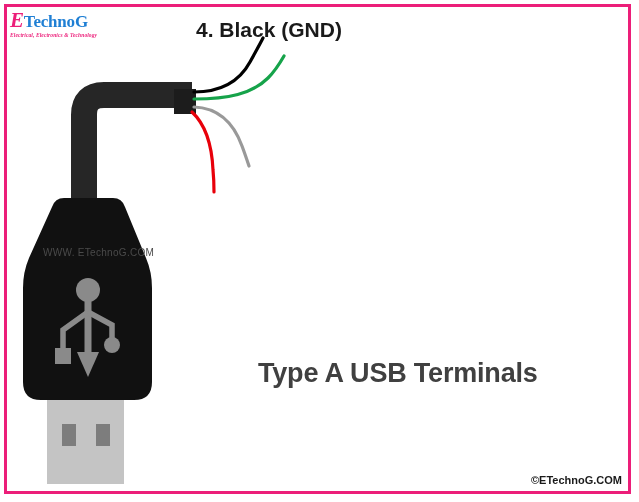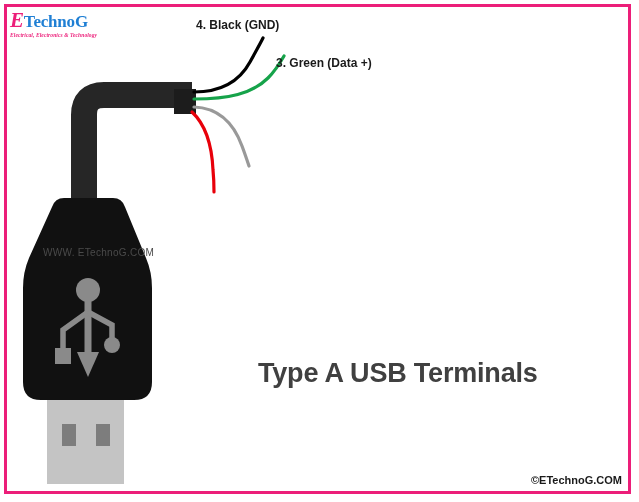--- a/index.html
+++ b/index.html
@@ -62,21 +62,21 @@
     color: #ec1e79;
     white-space: nowrap;
     letter-spacing: 0.1px;
   }
 
   
   .wlabel {
     position: absolute;
     font-family: "Liberation Sans", sans-serif;
     font-weight: bold;
-    font-size: 12px;
+    font-size: 21px;
     color: #1a1a1a;
     white-space: nowrap;
   }
   #label-black { left: 196px; top: 18px; }
   #label-green { left: 276px; top: 56px; }
   #label-white { left: 257px; top: 147px; }
   #label-red   { left: 170px; top: 188px; }
 
   
   #title {
@@ -165,21 +165,20 @@
 
     <path d="M 192 112 C 206 125 212 148 213 170 C 214 180 214 186 214 192" fill="none" stroke="#e8000a" stroke-width="3.2" stroke-linecap="round"></path>
   </svg>
 
   <div id="logo">
     <div id="logo-main"><span id="logo-e">E</span><span id="logo-rest">TechnoG</span></div>
     <div id="logo-tag">Electrical, Electronics &amp; Technology</div>
   </div>
 
   <div class="wlabel" id="label-black">4. Black (GND)</div>
-  <div class="wlabel" id="label-green">3. Green (Data +)</div>
 
   <div id="watermark">WWW. ETechnoG.COM</div>
 
   <div id="title">Type A USB Terminals</div>
 
   <div id="copyright">©ETechnoG.COM</div>
 
   <div id="frame"></div>
 
 </div>

